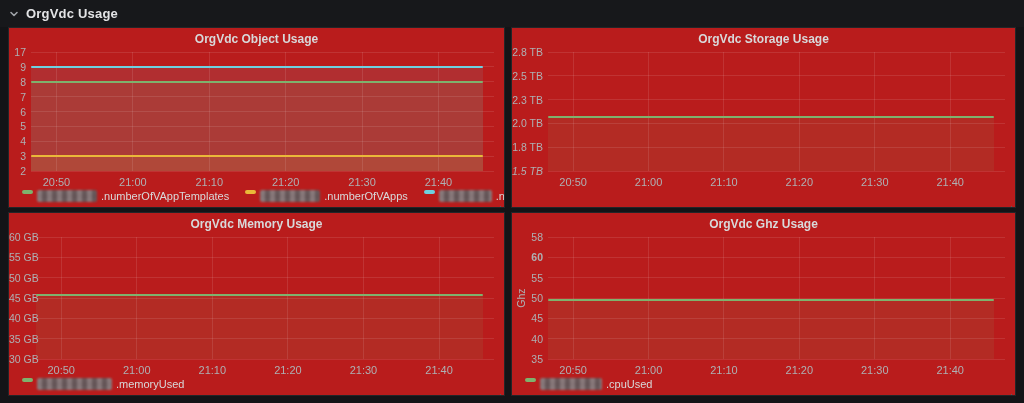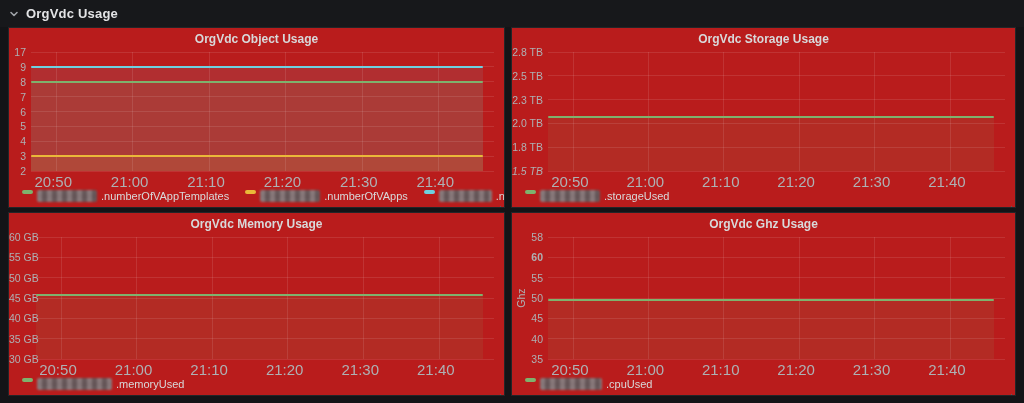--- a/index.html
+++ b/index.html
@@ -38,21 +38,21 @@
   .chart { position:absolute; inset:0; }
 
   .hgrid, .vgrid { position:absolute; background:rgba(255,255,255,.10); }
   .hgrid { height:1px; }
   .vgrid { width:1px; }
   .ytick {
     position:absolute; font-size:10.5px; color:#aeb1b4; text-align:right;
     line-height:12px; white-space:nowrap;
   }
   .xtick {
-    position:absolute; font-size:15px; color:#aeb1b4; text-align:left;
+    position:absolute; font-size:11px; color:#aeb1b4; text-align:center;
     width:44px; line-height:12px;
   }
   .yunit {
     position:absolute; font-size:10.5px; color:#aeb1b4; white-space:nowrap;
     transform:translate(-50%,-50%) rotate(-90deg);
   }
   .sfill { position:absolute; }
   .sline { position:absolute; height:2px; border-radius:1px; }
 
   
@@ -176,27 +176,20 @@
           <div class="vgrid" style="top: 24px; height: 119px; left: 211.445px;"></div>
           <div class="xtick" style="left: 189.945px; top: 148px;">21:10</div>
           <div class="vgrid" style="top: 24px; height: 119px; left: 286.85px;"></div>
           <div class="xtick" style="left: 265.35px; top: 148px;">21:20</div>
           <div class="vgrid" style="top: 24px; height: 119px; left: 362.255px;"></div>
           <div class="xtick" style="left: 340.755px; top: 148px;">21:30</div>
           <div class="vgrid" style="top: 24px; height: 119px; left: 437.66px;"></div>
           <div class="xtick" style="left: 416.16px; top: 148px;">21:40</div>
           <div class="sline" style="left: 36px; width: 446.489px; top: 87.736px; background: rgb(126, 178, 109);"></div>
         </div>
-      <div class="legend">
-          <span class="legend-item">
-            <i class="dash" style="background: rgb(126, 178, 109);"></i>
-            <span class="redact" style="width: 60px;"></span>
-            <span class="suffix">.storageUsed</span>
-          </span>
-        </div>
       <span class="resize-handle">
         <svg width="8" height="8" viewBox="0 0 8 8">
             <path d="M7 3 L3 7 M7 6 L6 7" stroke="#5a5c60" stroke-width="1" fill="none"></path>
           </svg>
       </span>
     </section>
 
     <section class="panel">
       <h2 class="panel-title">OrgVdc Memory Usage</h2>
       <div class="chart">

